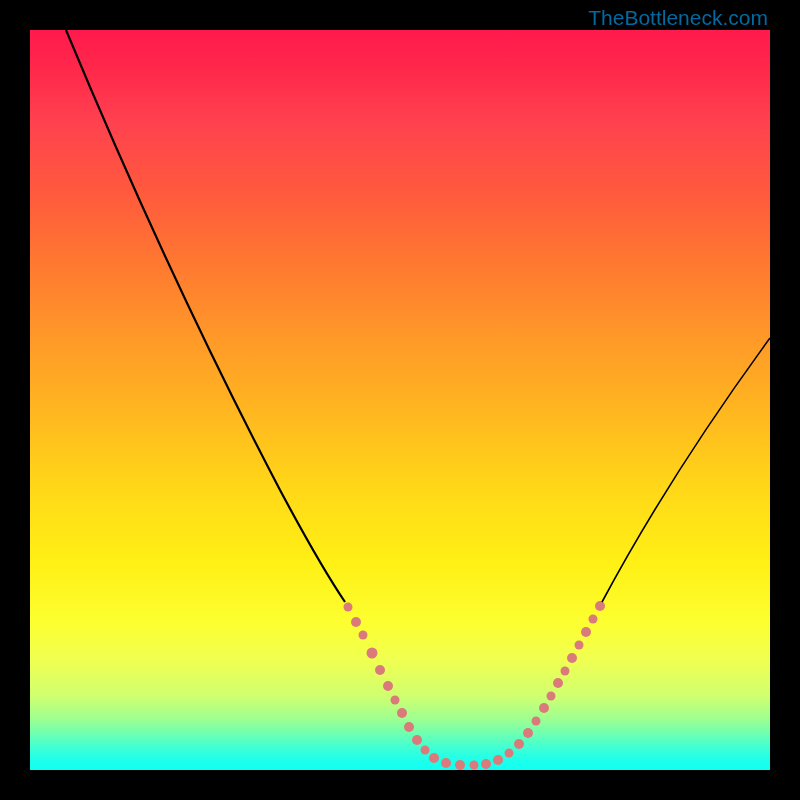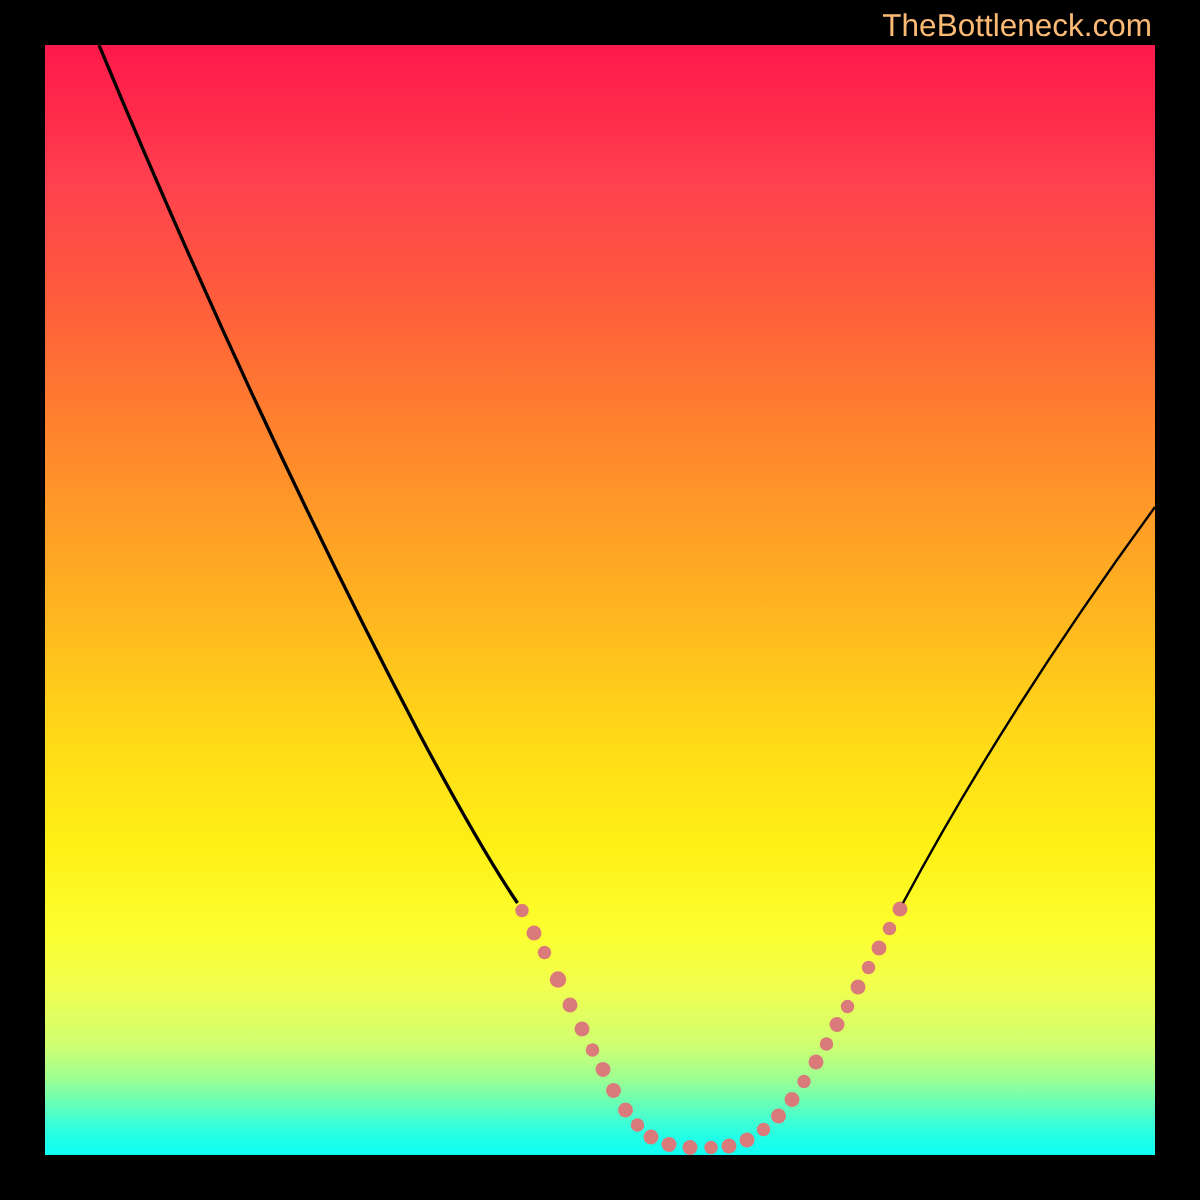--- a/index.html
+++ b/index.html
@@ -40,21 +40,21 @@
       #70ffb0 95%,
       #40ffd5 97%,
       #20ffe8 98.5%,
       #10fff5 100%
     );
   }
   .watermark {
     position: absolute;
     top: 6px;
     right: 32px;
-    color: #fdba74;
+    color: #0369a1;
     font-size: 21px;
     font-weight: 400;
     font-family: Arial, Helvetica, sans-serif;
   }
   svg.curve {
     position: absolute;
     left: 0;
     top: 0;
     width: 740px;
     height: 740px;

